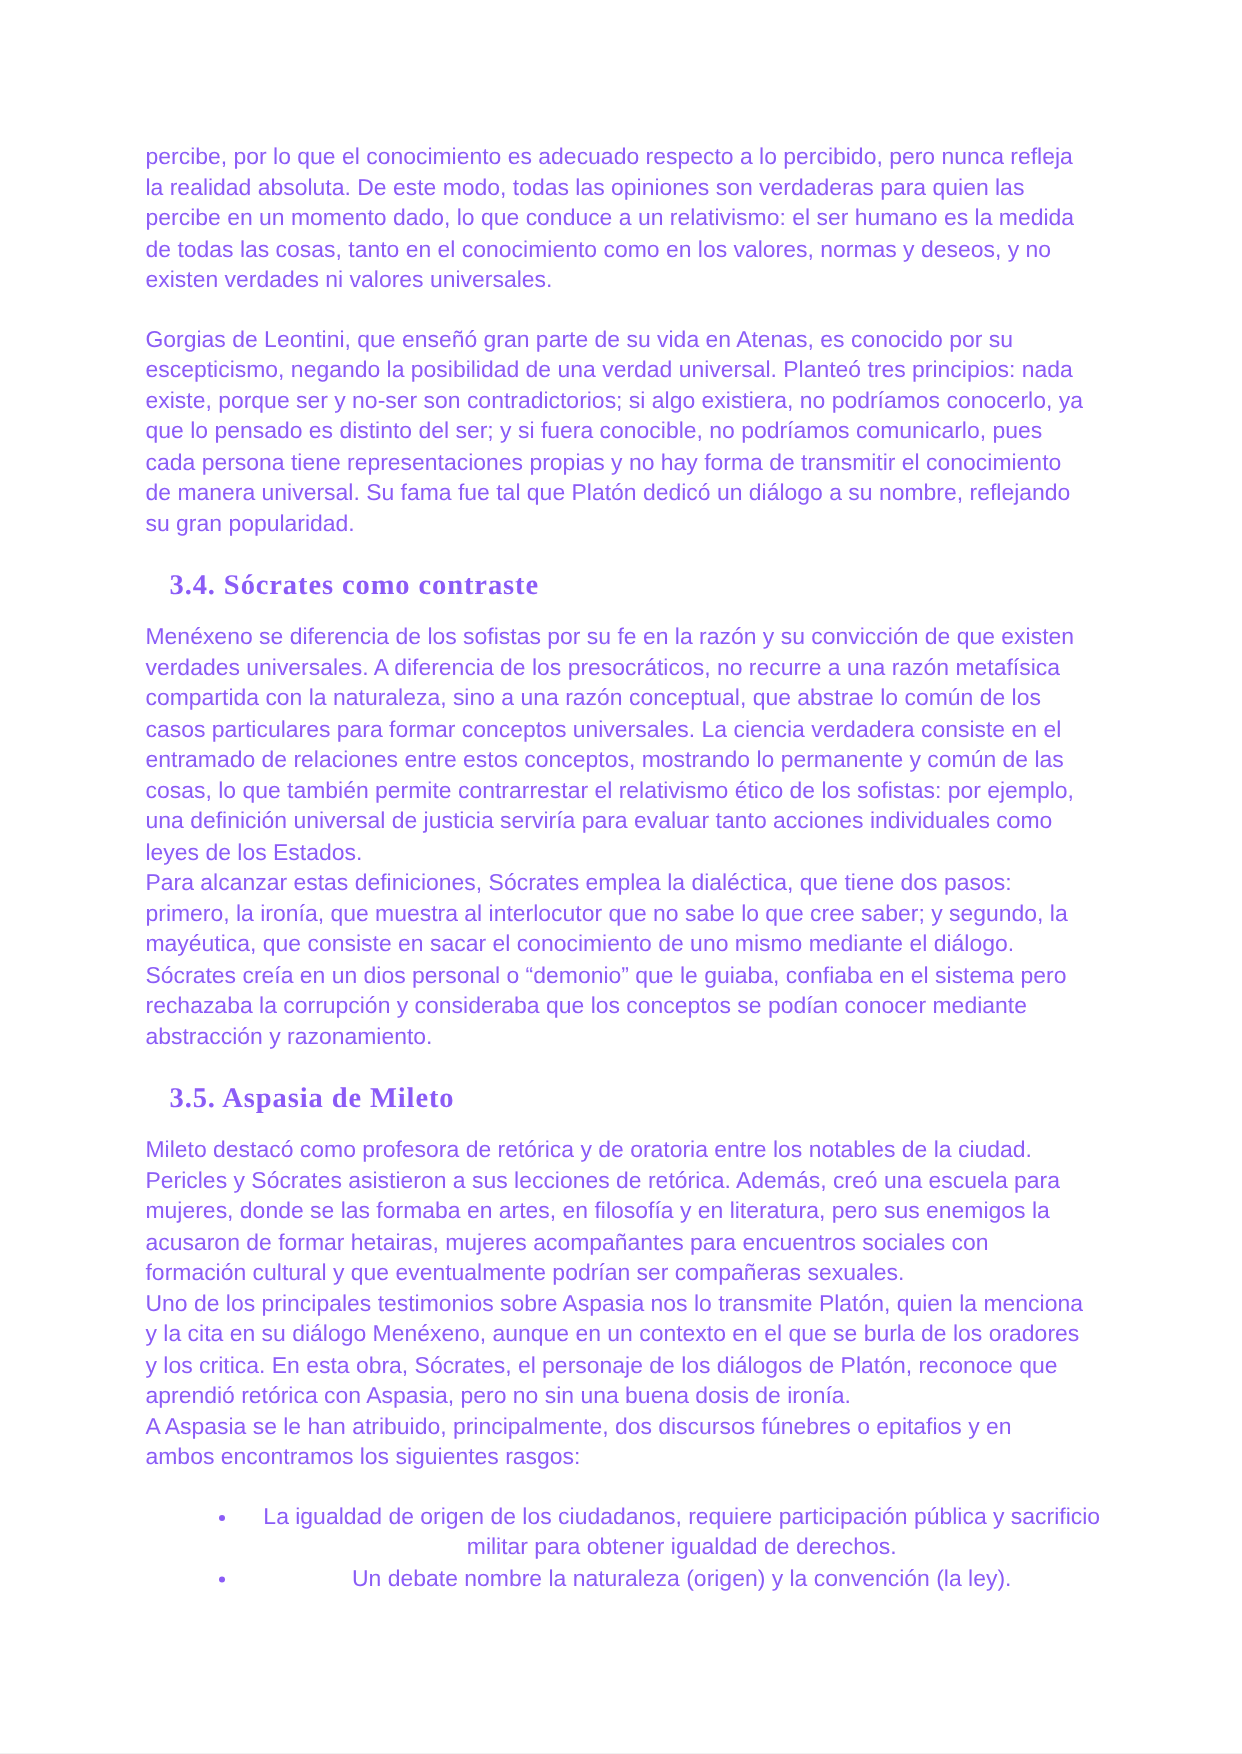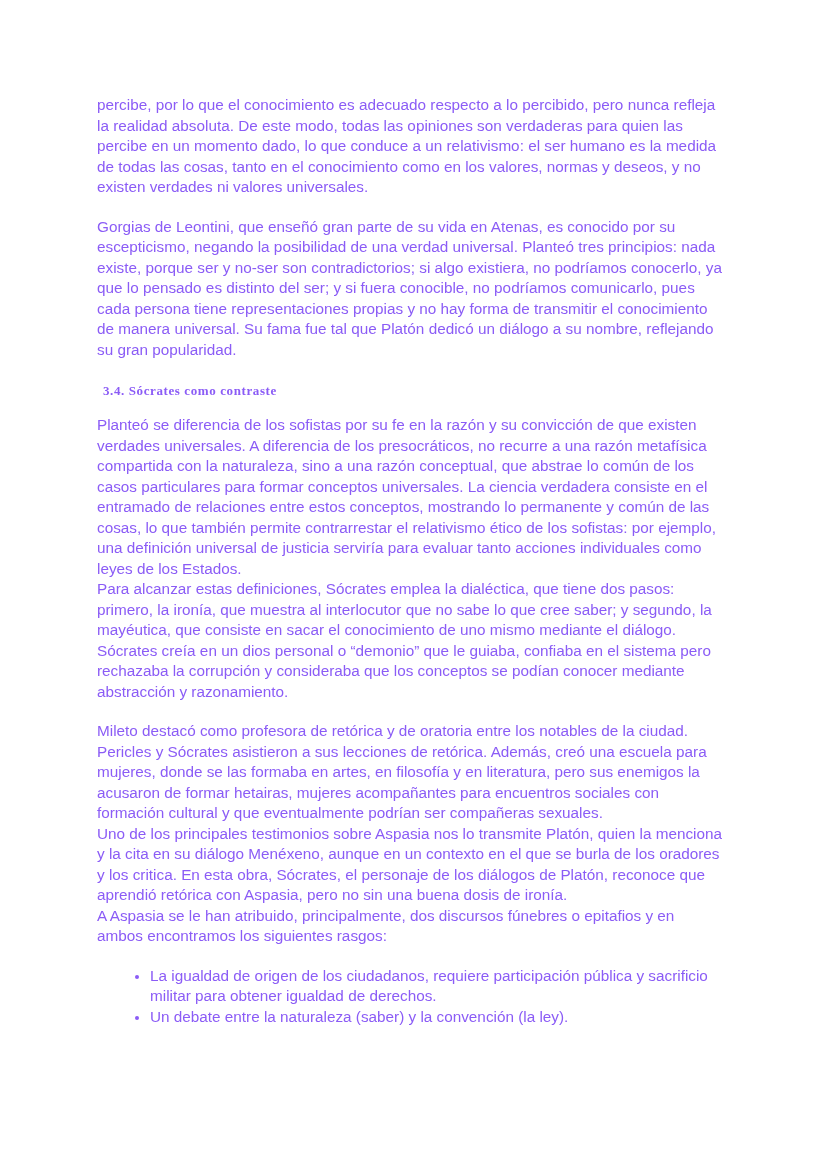--- a/index.html
+++ b/index.html
@@ -20,31 +20,32 @@
     font-size: 15.3px;
     line-height: 20.5px;
   }
   .body-par {
     margin: 0 0 19px 0;
     white-space: pre-line;
   }
   .body-par strong { font-weight: 400; }
   .section-heading {
     font-family: cursive;
-    font-size: 13px;
+    font-size: 19px;
     line-height: 24px;
     font-weight: 700;
     letter-spacing: 0.6px;
-    margin: 12px 6px;
+    margin: 12px 16px;
     white-space: pre-line;
   }
   .bullet-list {
-    margin: 0;
+    margin: 11px;
     padding: 0 0 0 53px;
     list-style-type: disc;
+    text-align: center;
   }
   .bullet-list li {
     white-space: pre-line;
     margin: 0;
   }
   .bullet-list li::marker { font-size: 0.85em; }
 </style>
 </head>
 <body>
 
@@ -60,48 +61,49 @@
     <p class="body-par"><strong>Gorgias de Leontini</strong><span>, que enseñó gran parte de su vida en Atenas, es conocido por su
 escepticismo, negando la posibilidad de una verdad universal. Planteó tres principios: nada
 existe, porque ser y no-ser son contradictorios; si algo existiera, no podríamos conocerlo, ya
 que lo pensado es distinto del ser; y si fuera conocible, no podríamos comunicarlo, pues
 cada persona tiene representaciones propias y no hay forma de transmitir el conocimiento
 de manera universal. Su fama fue tal que Platón dedicó un diálogo a su nombre, reflejando
 su gran popularidad.</span></p>
 
     <h2 class="section-heading">3.4. Sócrates como contraste</h2>
 
-    <p class="body-par"><strong>Planteó</strong><span> se diferencia de los sofistas por su fe en la razón y su convicción de que existen
+    <p class="body-par"><strong>Menéxeno</strong><span> se diferencia de los sofistas por su fe en la razón y su convicción de que existen
 verdades universales. A diferencia de los presocráticos, no recurre a una razón metafísica
 compartida con la naturaleza, sino a una razón conceptual, que abstrae lo común de los
 casos particulares para formar conceptos universales. La ciencia verdadera consiste en el
 entramado de relaciones entre estos conceptos, mostrando lo permanente y común de las
 cosas, lo que también permite contrarrestar el relativismo ético de los sofistas: por ejemplo,
 una definición universal de justicia serviría para evaluar tanto acciones individuales como
 leyes de los Estados.
 Para alcanzar estas definiciones, Sócrates emplea la dialéctica, que tiene dos pasos:
 primero, la ironía, que muestra al interlocutor que no sabe lo que cree saber; y segundo, la
 mayéutica, que consiste en sacar el conocimiento de uno mismo mediante el diálogo.
 Sócrates creía en un dios personal o “demonio” que le guiaba, confiaba en el sistema pero
 rechazaba la corrupción y consideraba que los conceptos se podían conocer mediante
 abstracción y razonamiento.</span></p>
 
+    <h2 class="section-heading">3.5. Aspasia de Mileto</h2>
 
     <p class="body-par"><strong>Mileto</strong><span> destacó como profesora de retórica y de oratoria entre los notables de la ciudad.
 Pericles y Sócrates asistieron a sus lecciones de retórica. Además, creó una escuela para
 mujeres, donde se las formaba en artes, en filosofía y en literatura, pero sus enemigos la
 acusaron de formar hetairas, mujeres acompañantes para encuentros sociales con
 formación cultural y que eventualmente podrían ser compañeras sexuales.
 Uno de los principales testimonios sobre Aspasia nos lo transmite Platón, quien la menciona
 y la cita en su diálogo Menéxeno, aunque en un contexto en el que se burla de los oradores
 y los critica. En esta obra, Sócrates, el personaje de los diálogos de Platón, reconoce que
 aprendió retórica con Aspasia, pero no sin una buena dosis de ironía.
 A Aspasia se le han atribuido, principalmente, dos discursos fúnebres o epitafios y en
 ambos encontramos los siguientes rasgos:</span></p>
 
     <ul class="bullet-list">
       <li><span>La igualdad de origen de los ciudadanos, requiere participación pública y sacrificio
 militar para obtener igualdad de derechos.</span></li>
-      <li><span>Un debate entre la naturaleza (saber) y la convención (la ley).</span></li>
+      <li><span>Un debate nombre la naturaleza (origen) y la convención (la ley).</span></li>
     </ul>
 
   </div>
 </div>
 
 </body></html>

